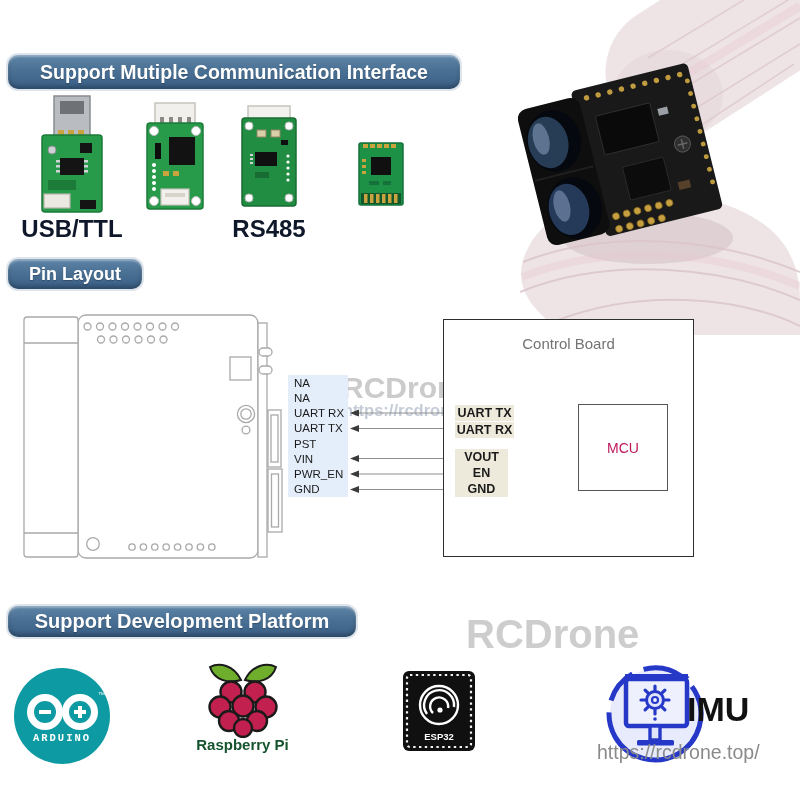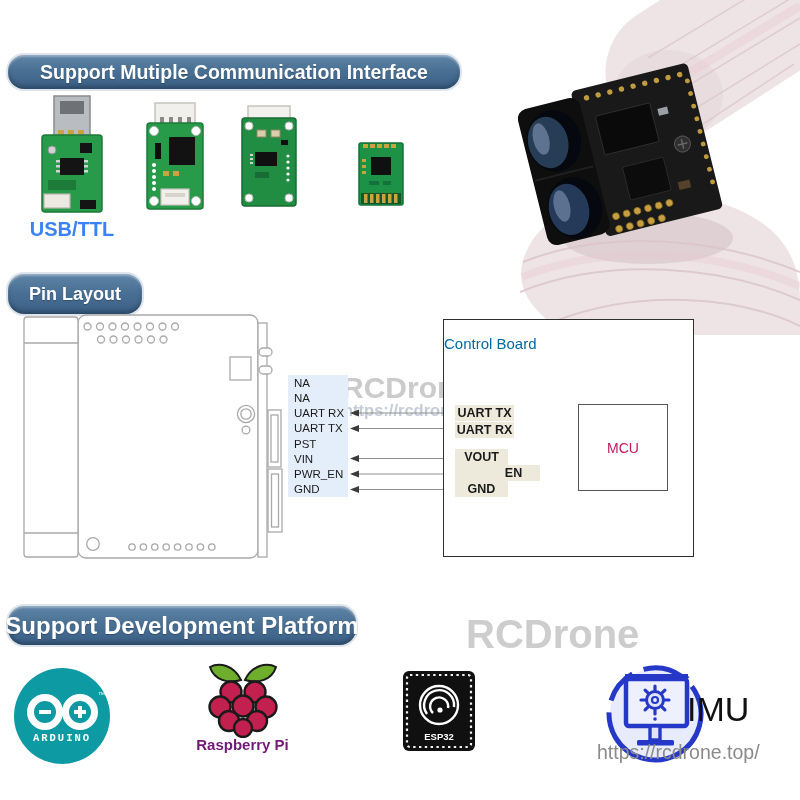--- a/index.html
+++ b/index.html
@@ -3,54 +3,54 @@
 <meta charset="utf-8">
 <style>
   html,body{margin:0;padding:0;background:#fff;}
   .canvas{position:relative;width:800px;height:800px;background:#fff;overflow:hidden;
           font-family:"Liberation Sans",sans-serif;color:#111;}
   .abs{position:absolute;}
   
   .banner{position:absolute;display:flex;align-items:center;justify-content:center;
           color:#fff;font-weight:bold;white-space:nowrap;
           background:linear-gradient(180deg,#5e84a7 0%,#4a7094 45%,#3a5f86 100%);
-          border-radius:16px;
+          border-radius:10px;
           box-shadow:inset 0 2px 2px rgba(255,255,255,.35), inset 0 -3px 4px rgba(0,0,0,.25), 0 0 0 2px rgba(198,210,221,.6);
           text-shadow:0 1px 1px rgba(0,0,0,.25);}
   .banner1{left:8px;top:55px;width:452px;height:34px;font-size:19.5px;}
-  .banner2{left:8px;top:274px;width:134px;height:40px;font-size:18px;}
-  .banner3{left:8px;top:606px;width:348px;height:39px;font-size:24px;}
+  .banner2{left:8px;top:259px;width:134px;height:30px;font-size:18px;}
+  .banner3{left:8px;top:606px;width:348px;height:31px;font-size:20px;}
   
   .iflabel{position:absolute;top:215px;height:28px;display:flex;align-items:center;justify-content:center;
-           font-size:20px;font-weight:bold;color:#3b82f6;}
+           font-size:24px;font-weight:bold;color:#0f172a;}
   .if1{left:22px;width:100px;} .if2{left:126px;width:100px;}
   .if3{left:219px;width:100px;} .if4{left:330px;width:112px;}
   
   .pin-block{position:absolute;left:288px;top:375px;width:60px;height:122px;
              background:#e4eefa;display:flex;flex-direction:column;}
   .pin-row{flex:1;display:flex;align-items:center;padding-left:6px;font-size:11.5px;color:#1b1b1b;white-space:nowrap;}
   .cboard{position:absolute;left:443px;top:319px;width:249px;height:236px;border:1.5px solid #2e2e2e;background:#fff;}
-  .cboard-title{margin-top:15px;font-size:15px;color:#0369a1;}
+  .cboard-title{text-align:center;margin-top:15px;font-size:15px;color:#737373;}
   .cb-label{position:absolute;display:flex;align-items:center;justify-content:center;
             background:#edeadb;font-size:12.5px;font-weight:bold;color:#1a1a1a;white-space:nowrap;}
   .cb-uart-tx{left:11px;top:85px;width:59px;height:16px;}
   .cb-uart-rx{left:11px;top:102px;width:59px;height:16px;}
   .cb-vout{left:11px;top:129px;width:53px;height:15.5px;}
-  .cb-en{left:11px;top:145px;width:53px;height:15.5px;padding-left:32px;}
+  .cb-en{left:11px;top:145px;width:53px;height:15.5px;}
   .cb-gnd{left:11px;top:161px;width:53px;height:15.5px;}
   .mcu-box{position:absolute;left:134px;top:84px;width:88px;height:85px;border:1.3px solid #555;
            display:flex;align-items:center;justify-content:center;font-size:14px;color:#be185d;}
   
   .wm-brand-mid{position:absolute;left:342px;top:371px;font-size:30px;font-weight:bold;color:rgba(175,175,175,.65);}
   .wm-url-mid{position:absolute;left:343px;top:401px;font-size:16.5px;font-weight:bold;color:rgba(150,162,182,.55);}
   .wm-brand-bottom{position:absolute;left:466px;top:612px;font-size:40px;font-weight:bold;color:#cdcdcd;}
   .url-bottom{position:absolute;left:597px;top:741px;font-size:19.5px;color:#8a8a8a;}
   
-  .rpi-label{position:absolute;left:180px;top:736px;width:125px;text-align:center;font-size:15px;font-weight:bold;color:#701a75;}
-  .imu-label{position:absolute;left:687px;top:690px;font-size:34px;font-weight:normal;color:#111;}
+  .rpi-label{position:absolute;left:180px;top:736px;width:125px;text-align:center;font-size:15px;font-weight:bold;color:#14532d;}
+  .imu-label{position:absolute;left:687px;top:690px;font-size:34px;font-weight:bold;color:#111;}
 </style>
 </head>
 <body>
 
 <div class="canvas">
 
   <div class="banner banner1">
     <span>Support Mutiple Communication Interface</span>
   </div>
 
@@ -137,20 +137,21 @@
     <rect x="4" y="52" width="40" height="11" fill="#12572b"></rect>
     <rect x="7" y="53" width="3.5" height="9" fill="#c9a33e"></rect>
       <rect x="13" y="53" width="3.5" height="9" fill="#c9a33e"></rect>
       <rect x="19" y="53" width="3.5" height="9" fill="#c9a33e"></rect>
       <rect x="25" y="53" width="3.5" height="9" fill="#c9a33e"></rect>
       <rect x="31" y="53" width="3.5" height="9" fill="#c9a33e"></rect>
       <rect x="37" y="53" width="3.5" height="9" fill="#c9a33e"></rect>
   </svg>
 
   <div class="iflabel if1">USB/TTL</div>
+  <div class="iflabel if3">RS485</div>
 
   <svg class="abs" style="left:498px;top:0;" width="302" height="335" viewBox="0 0 302 335">
 
     <path d="M 310,-15 L 175,72" stroke="#eee4e6" stroke-width="135" stroke-linecap="round" fill="none"></path>
     <ellipse cx="170" cy="95" rx="55" ry="45" fill="#e3d4d7" opacity="0.5"></ellipse>
     <g stroke="#dcc8cd" stroke-width="1.6" opacity="0.8" fill="none">
       <path d="M 292,-28 L 150,58"></path>
         <path d="M 300,-6 L 158,80"></path>
         <path d="M 302,18 L 168,99"></path>
       <path d="M 302,44 L 182,118"></path>

